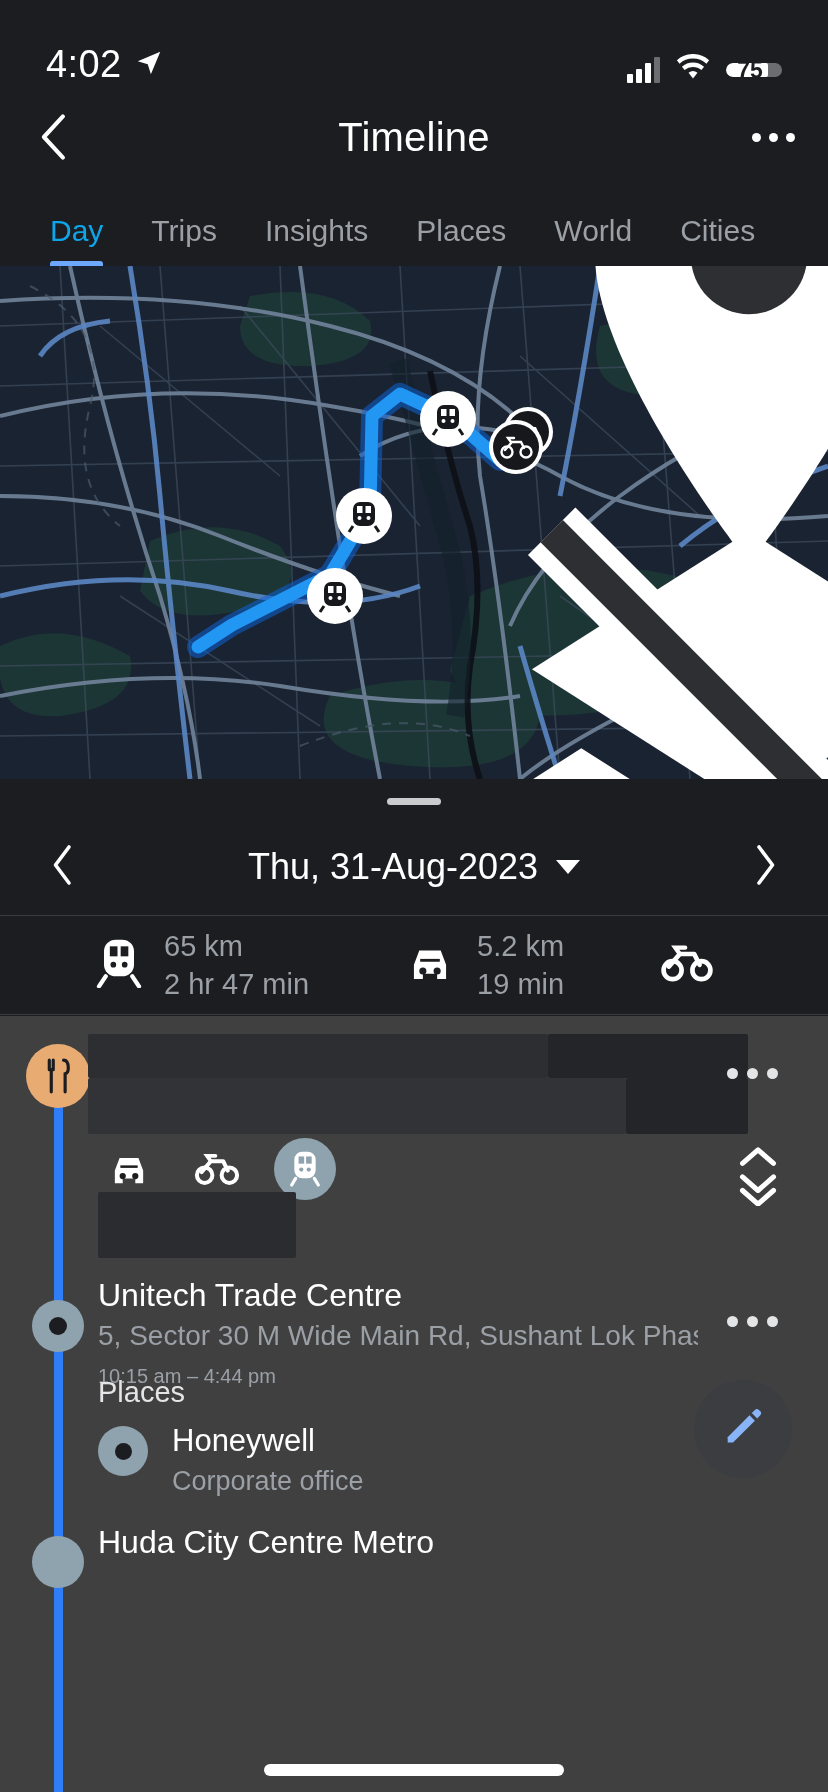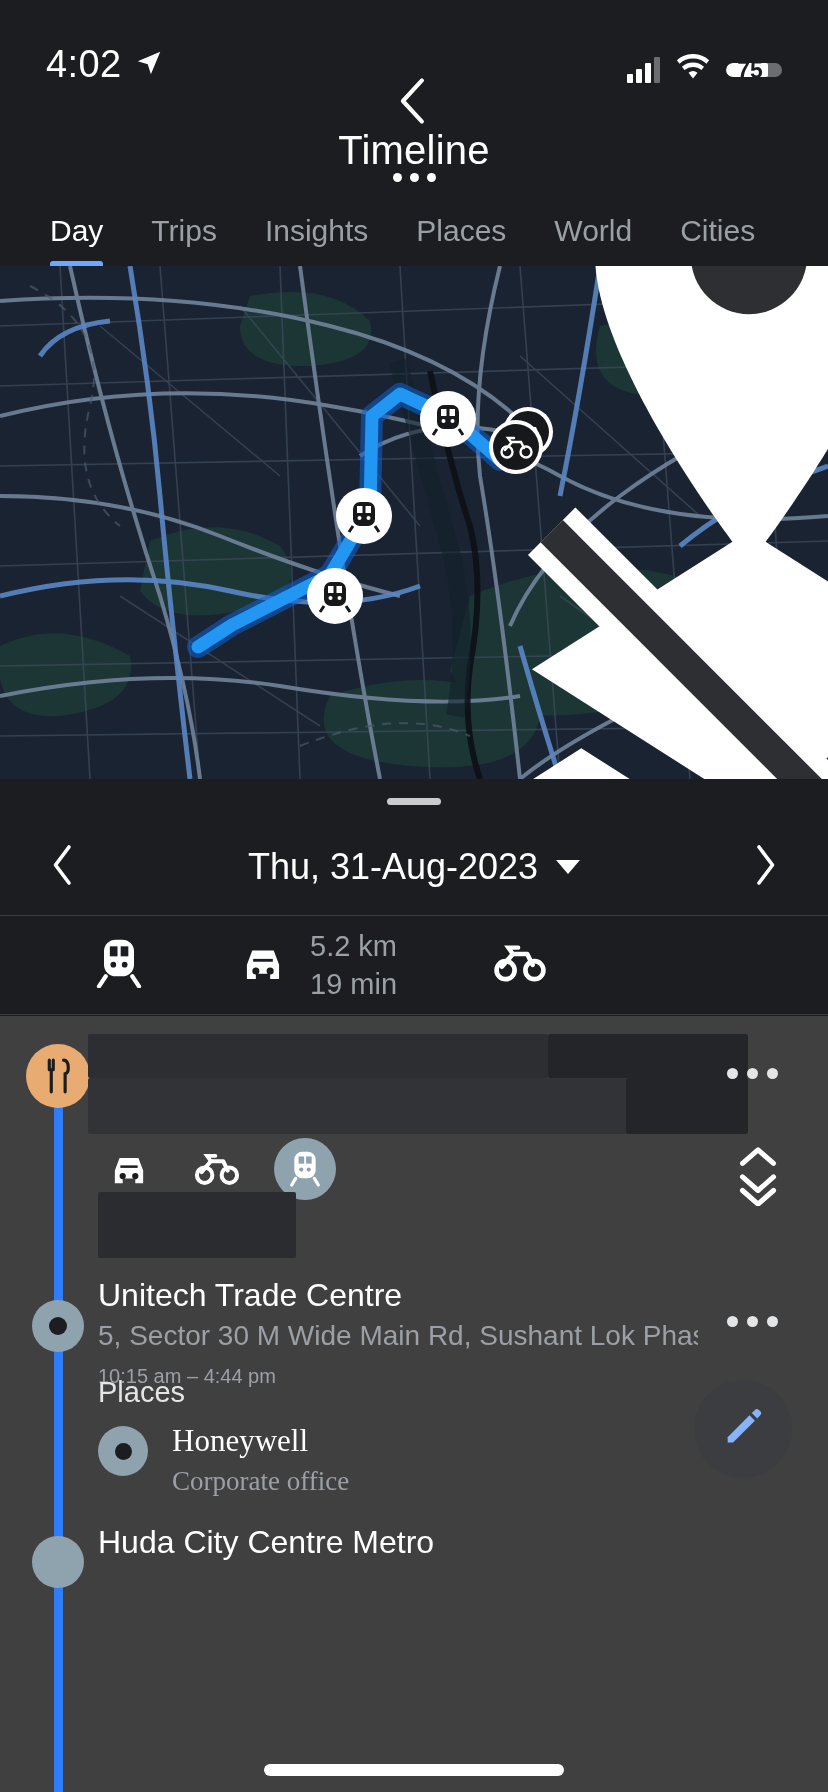--- a/index.html
+++ b/index.html
@@ -26,39 +26,39 @@
   .bars i:nth-child(3){height:20px;} .bars i:nth-child(4){height:26px;background:#6b6d71;}
   .batt {
     position:relative; width:56px; height:14px; border-radius:7px;
     background:#6b6d71; display:flex; align-items:center; overflow:hidden;
   }
   .batt .fill { position:absolute; left:0; top:0; bottom:0; width:75%; background:#fff; border-radius:7px 2px 2px 7px;}
   .batt .num { position:relative; z-index:2; width:100%; text-align:center; font-size:23px; font-weight:700; color:#1c1d20; padding-right:8px;}
 
   
   .appbar {
-    position:absolute; top:74px; left:0; width:828px; height:102px;
-    display:flex; align-items:center; color:#fff;flex-direction:column;
+    position:absolute; top:86px; left:0; width:828px; height:102px;
+    display:flex; align-items:center; color:#fff;
   }
   .appbar .back { width:110px; display:flex; justify-content:center; }
   .appbar .title { flex:1; text-align:center; font-size:40px; font-weight:400; letter-spacing:0.2px;}
   .appbar .more { width:110px; display:flex; justify-content:center; }
   .dots3 { display:flex; gap:8px; }
   .dots3 s { display:block; width:9px; height:9px; border-radius:50%; background:#fff; }
 
   
   .tabs {
     position:absolute; top:188px; left:0; width:828px; height:78px;
     display:flex; align-items:flex-end; padding-left:26px; overflow:hidden;
   }
   .tab {
     position:relative; color:#9aa0a6; font-size:30px; white-space:nowrap;
     padding:0 24px 18px 24px;
   }
-  .tab.active { color:#ffffff; }
+  .tab.active { color:#0ea5e9; }
   .tab.active::after {
     content:""; position:absolute; left:24px; right:24px; bottom:0;
     height:5px; background:#6ea8fe; border-radius:3px 3px 0 0;
   }
 
   
   .map {
     position:absolute; top:266px; left:0; width:828px; height:513px;
     background:#1b2430; overflow:hidden;
   }
@@ -125,21 +125,21 @@
   .mode.sel { background:#8fa3af; }
 
   .expander { position:absolute; right:48px; top:128px; }
 
   .place { position:absolute; left:98px; top:258px; right:130px; }
   .place-name { color:#fff; font-size:32px; line-height:42px; }
   .place-addr { color:#9aa0a6; font-size:28px; line-height:40px; white-space:nowrap; overflow:hidden; }
   .place-time { color:#9aa0a6; font-size:20px; line-height:40px; }
 
   .places-h { position:absolute; left:98px; top:360px; color:#e4e5e7; font-size:29px; }
-  .sub-place { position:absolute; left:98px; top:404px; display:flex; align-items:flex-start; gap:24px;font-family:Liberation Serif, serif; }
+  .sub-place { position:absolute; left:98px; top:404px; display:flex; align-items:flex-start; gap:24px; }
   .sub-dot { width:50px; height:50px; border-radius:50%; background:#8fa3af; display:flex; align-items:center; justify-content:center; margin-top:6px;}
   .sub-dot s { width:17px;height:17px;border-radius:50%;background:#1c1d20;display:block; }
   .sub-name { color:#fff; font-size:31px; line-height:42px; }
   .sub-type { color:#9aa0a6; font-size:27px; line-height:38px; }
 
   .last-item { position:absolute; left:98px; top:508px; color:#fff; font-size:32px; }
 
   .fab {
     position:absolute; right:36px; top:1380px; width:98px; height:98px;
     border-radius:50%; background:#3b3d41;
@@ -370,20 +370,24 @@
       <span>
         <svg width="46" height="50" viewBox="0 0 26 30">
           <rect x="4" y="1" width="18" height="22" rx="7" fill="#fff"></rect>
           <rect x="7.5" y="5" width="4.6" height="6" fill="#1c1d20"></rect>
           <rect x="14" y="5" width="4.6" height="6" fill="#1c1d20"></rect>
           <circle cx="9.6" cy="16" r="1.7" fill="#1c1d20"></circle>
           <circle cx="16.4" cy="16" r="1.7" fill="#1c1d20"></circle>
           <path d="M5 23 L1 29 M21 23 L25 29" stroke="#fff" stroke-width="2.6" stroke-linecap="round"></path>
         </svg>
       </span>
+      <span class="txt">
+        <span>65 km</span><br>
+        <span>2 hr 47 min</span>
+      </span>
     </div>
     <div class="stat">
       <span>
         <svg width="50" height="44" viewBox="0 0 28 24">
           <path d="M5 13 l3 -8 h12 l3 8 v8 h-5 v-3 h-8 v3 h-5z" fill="#fff"></path>
           <circle cx="10" cy="16.5" r="2" fill="#1c1d20"></circle>
           <circle cx="18" cy="16.5" r="2" fill="#1c1d20"></circle>
           <path d="M8.5 10.5 h11" stroke="#1c1d20" stroke-width="1.6"></path>
         </svg>
       </span>

